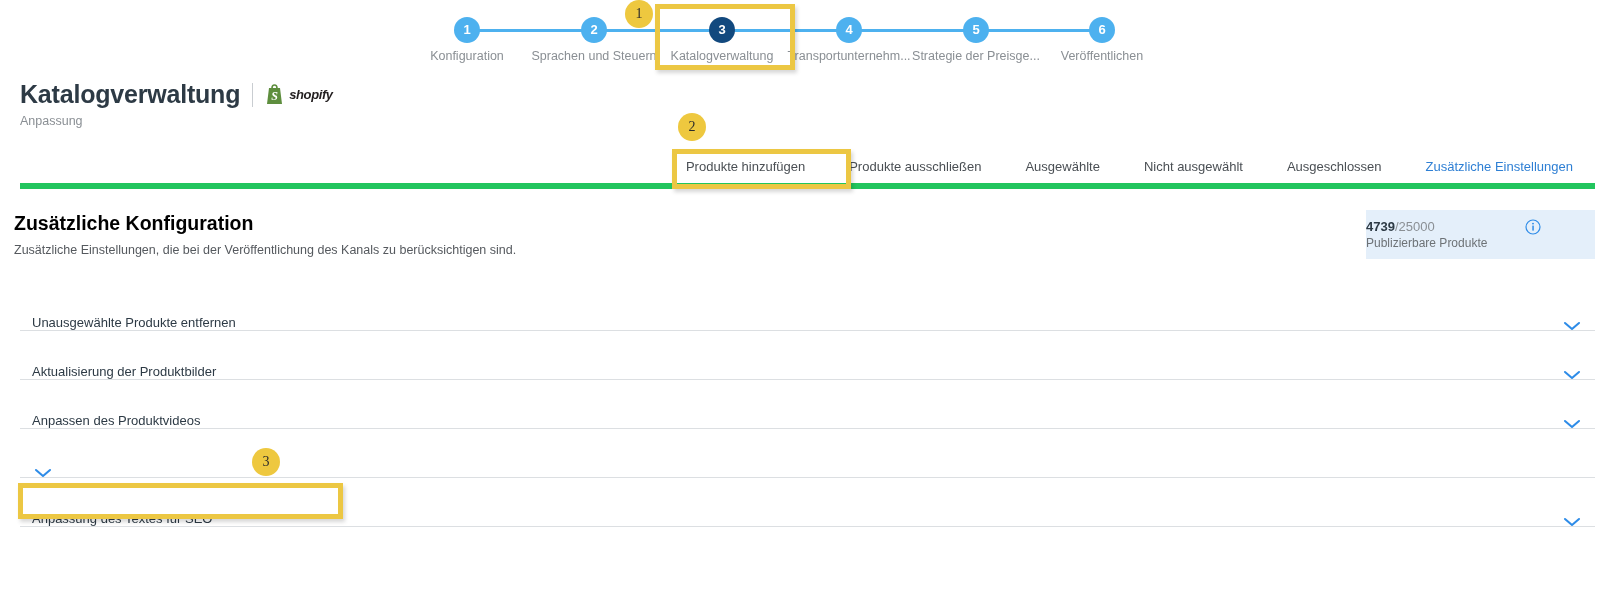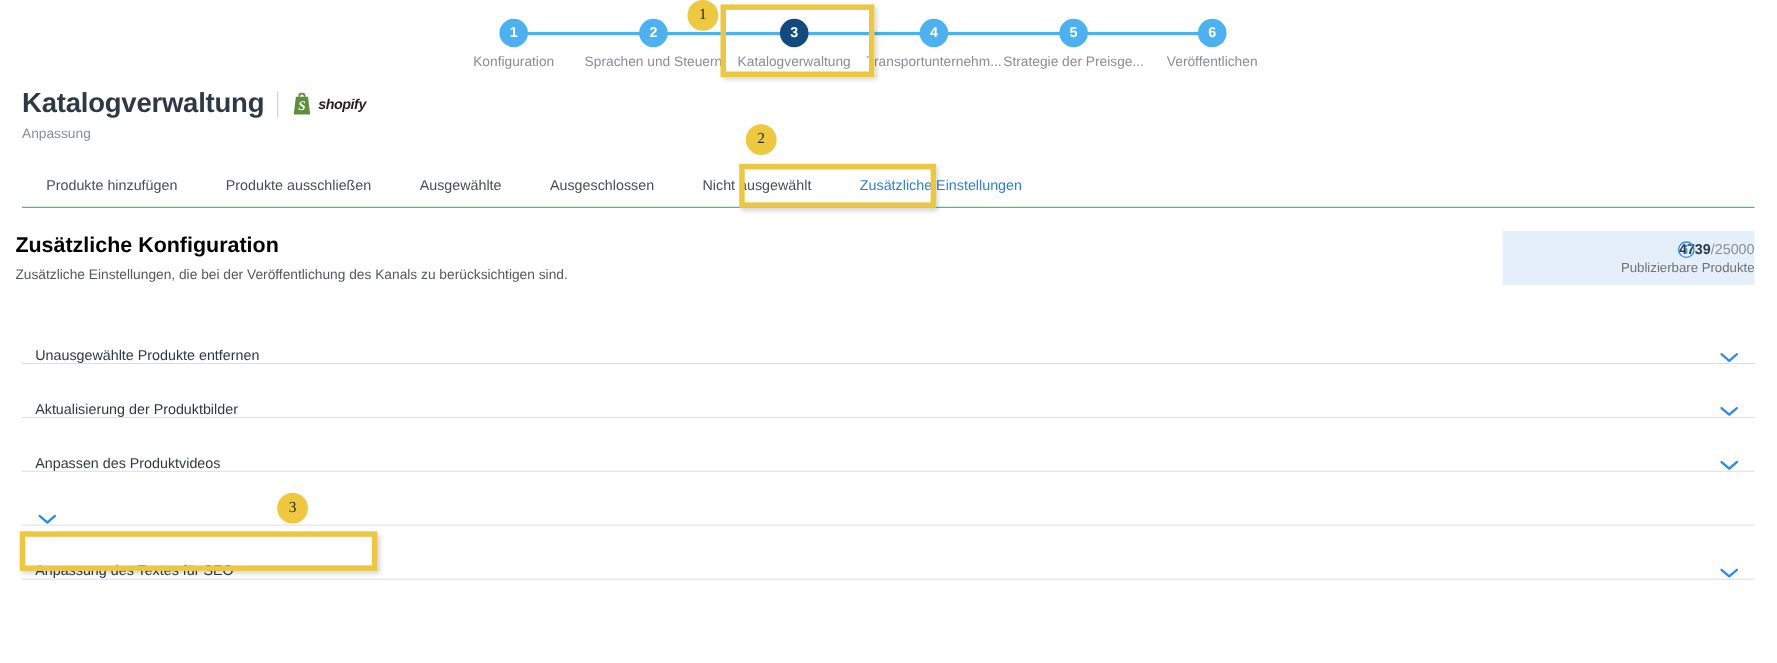--- a/index.html
+++ b/index.html
@@ -55,22 +55,22 @@
     color:#231f20; letter-spacing:-0.4px;
   }
   .subtitle {
     position:absolute; left:20px; top:114px;
     font-size:12.5px; color:#8a8f94;
   }
 
   
   .tabs {
     position:absolute; left:20px; top:150px; width:1575px; height:39px;
-    border-bottom:1px solid #22c55e;
-    display:flex; align-items:center;
+    border-bottom:6px solid #22c55e;
+    display:flex; align-items:center;justify-content:flex-end;
   }
   .tab {
     font-size:13px; color:#4a4f54;
     padding:0 22px; height:38px; line-height:38px;
     white-space:nowrap; cursor:pointer;
   }
   .tab.active { color:#2e7fd4; }
 
   
   .sec-title {
@@ -81,21 +81,21 @@
     position:absolute; left:14px; top:243px;
     font-size:12.5px; color:#55595e;
   }
 
   
   .counter {
     position:absolute; left:1366px; top:210px;
     width:229px; height:49px;
     background:#e4effa;
     display:flex; flex-direction:column;
-    align-items:flex-end; justify-content:center;
+    align-items:flex-start; justify-content:center;
   }
   .counter-num { font-size:13px; color:#55595e; }
   .counter-num b { color:#2d3a45; font-weight:bold; }
   .counter-num .tot { color:#8a8f94; }
   .counter-lbl { font-size:12px; color:#6d7276; margin-top:2px; }
   .info-icon {
     position:absolute; left:1525px; top:219px;
     width:16px; height:16px;
   }
 
@@ -178,22 +178,22 @@
     </span>
     <span class="shopify-word">shopify</span>
   </div>
 </div>
 <div class="subtitle">Anpassung</div>
 
 <div class="tabs">
   <div class="tab">Produkte hinzufügen</div>
   <div class="tab">Produkte ausschließen</div>
   <div class="tab">Ausgewählte</div>
+  <div class="tab">Nicht ausgewählt</div>
   <div class="tab">Ausgeschlossen</div>
-  <div class="tab">Nicht ausgewählt</div>
   <div class="tab active">Zusätzliche Einstellungen</div>
 </div>
 
 <div class="sec-title">Zusätzliche Konfiguration</div>
 <div class="sec-desc">Zusätzliche Einstellungen, die bei der Veröffentlichung des Kanals zu berücksichtigen sind.</div>
 
 <div class="counter">
   <div class="counter-num">
     <b>4739</b><span class="tot">/</span><span class="tot">25000</span>
   </div>

